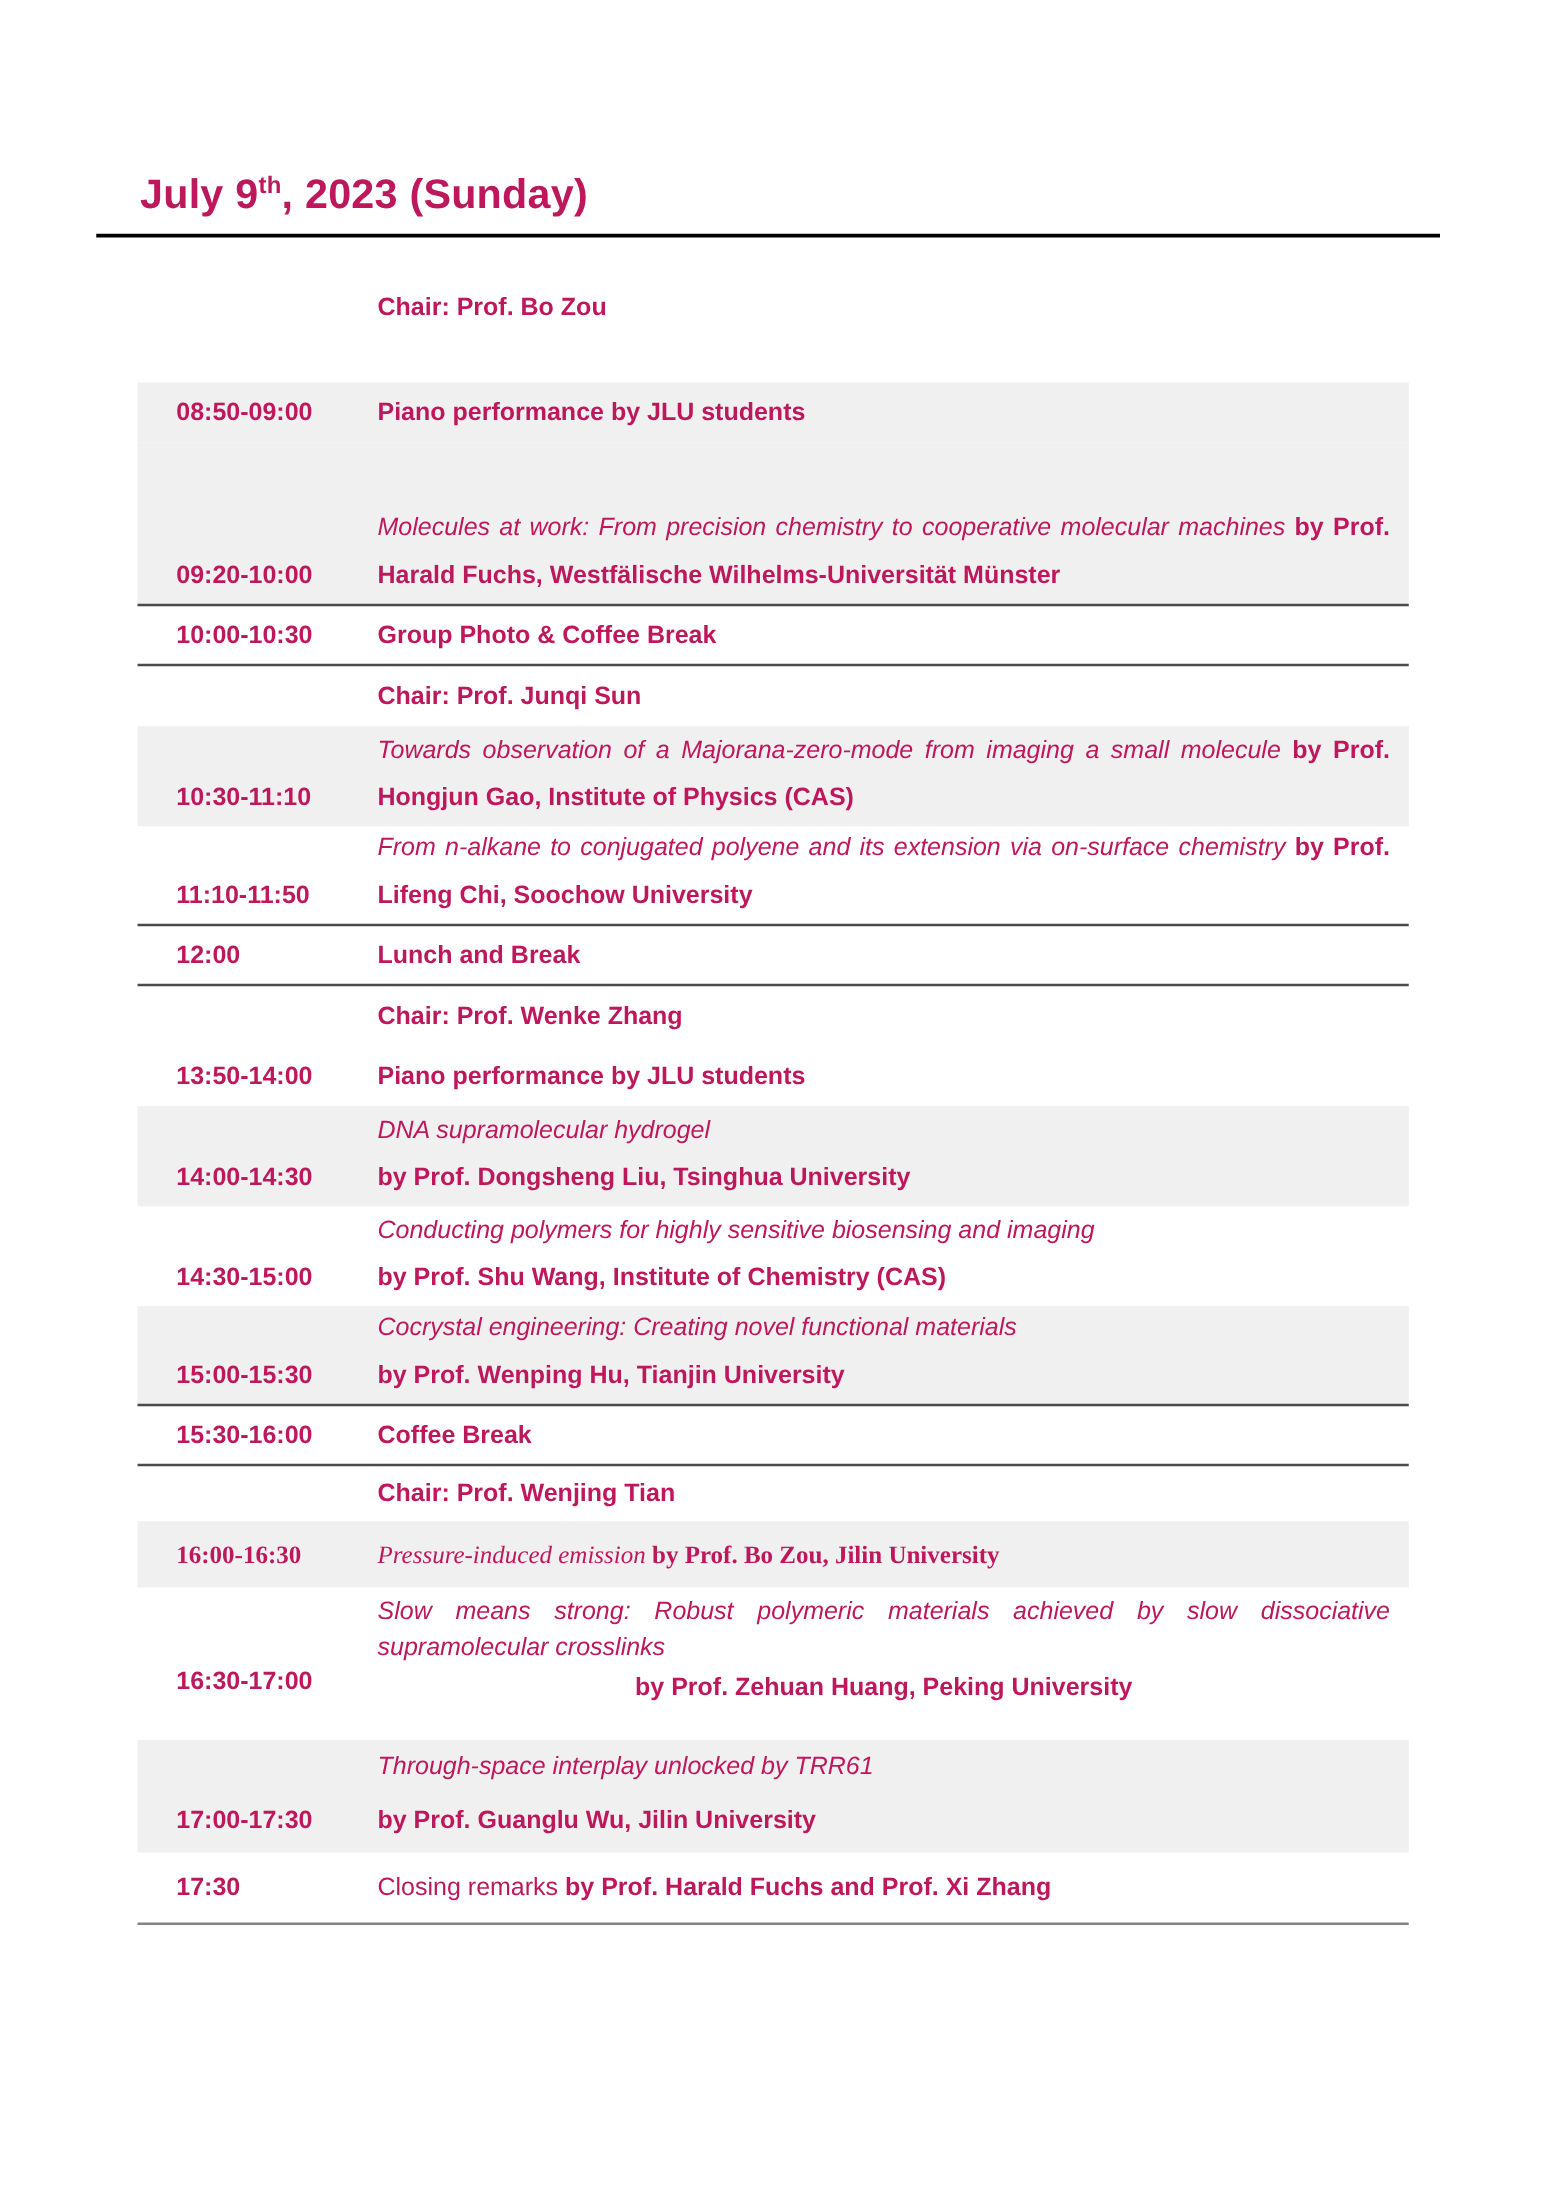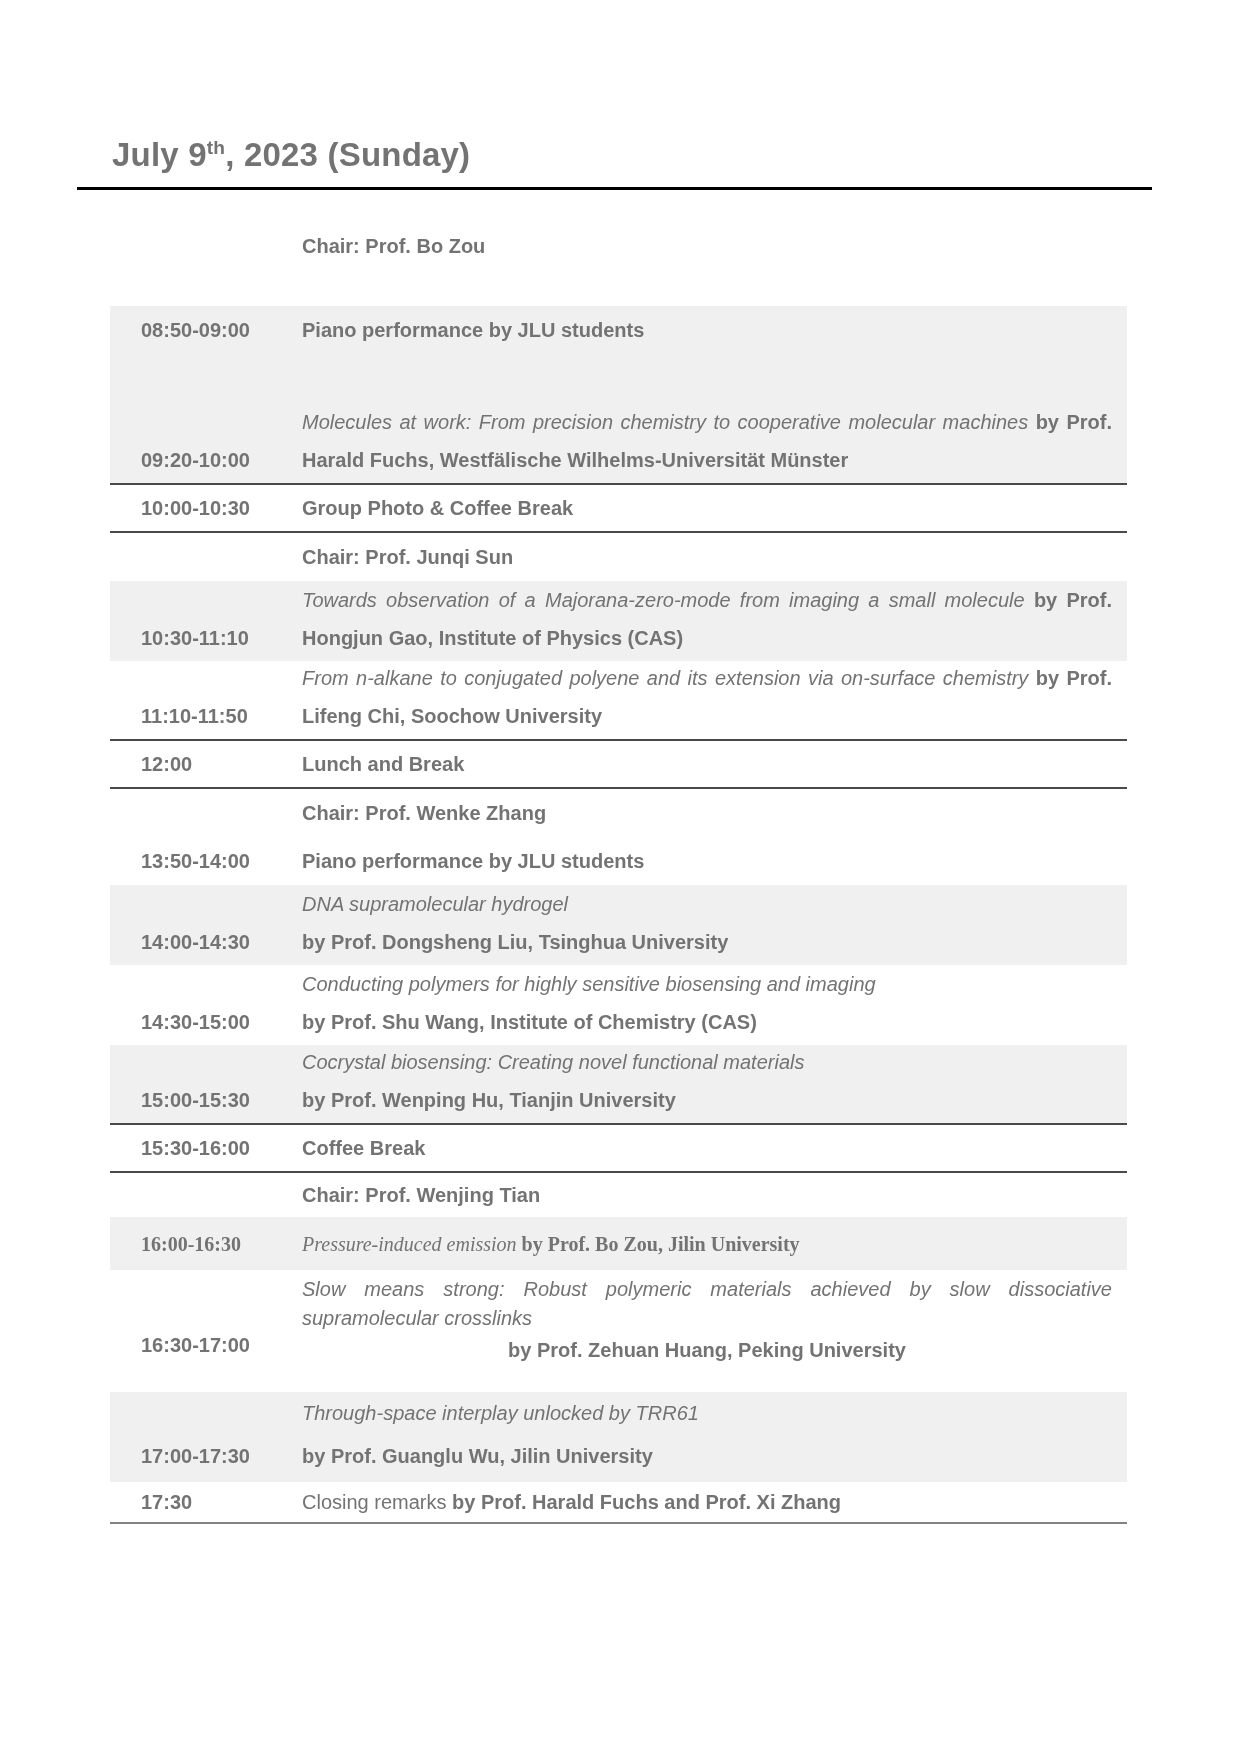--- a/index.html
+++ b/index.html
@@ -1,21 +1,21 @@
 <!DOCTYPE html>
 <html><head>
 <meta charset="utf-8">
 <style>
   html,body { margin:0; padding:0; background:#ffffff; }
   .page {
     position:relative;
     width:1241px; height:1755px;
     background:#ffffff;
     font-family:"Liberation Sans", sans-serif;
-    color:#737373;
+    color:#be185d;
     overflow:hidden;
   }
   
   .title-wrap { padding-top:136px; margin-left:112px; }
   .page-title { font-size:33px; font-weight:700; letter-spacing:0.2px; }
   .page-title sup { font-size:0.58em; vertical-align:super; line-height:0; }
   .title-rule { margin:13px 0 0 77px; width:1075px; height:3px; background:#000000; }
   .top-spacer { height:30px; }
 
   
@@ -27,21 +27,21 @@
   }
   .row .content { flex:1; box-sizing:border-box; padding-left:14px; padding-right:15px; }
   .shaded { background:#f0f0f0; }
   .rule-below { border-bottom:2px solid #4a4a4a; }
   .rule-below-gray { border-bottom:2px solid #828282; }
 
   .center { align-items:center; }
   .bottom { align-items:flex-end; }
   .bottom .time, .bottom .content { padding-bottom:4px; }
 
-  .h44 { height:44px; } .h46 { height:42px; } .h48 { height:48px; }
+  .h44 { height:44px; } .h46 { height:58px; } .h48 { height:48px; }
   .h53 { height:53px;font-family:Liberation Serif, serif; } .h80 { height:80px; }
   .h86 { height:86px; } .h90 { height:90px; } .h122 { height:122px; }
   .h131 { height:131px; }
 
   .top { align-items:flex-start; }
   .top .content { padding-top:7px; }
 
   .it { font-style:italic; }
   .b  { font-weight:700; }
   .content p { margin:0; }
@@ -135,21 +135,21 @@
       <div class="time">14:30-15:00</div>
       <div class="content">
         <div class="it">Conducting polymers for highly sensitive biosensing and imaging</div>
         <div class="b">by Prof. Shu Wang, Institute of Chemistry (CAS)</div>
       </div>
     </div>
 
     <div class="row h80 bottom shaded rule-below">
       <div class="time">15:00-15:30</div>
       <div class="content">
-        <div class="it">Cocrystal biosensing: Creating novel functional materials</div>
+        <div class="it">Cocrystal engineering: Creating novel functional materials</div>
         <div class="b">by Prof. Wenping Hu, Tianjin University</div>
       </div>
     </div>
 
     <div class="row h48 center rule-below">
       <div class="time">15:30-16:00</div>
       <div class="content"><span class="b">Coffee Break</span></div>
     </div>
 
     <div class="row h44 center">

